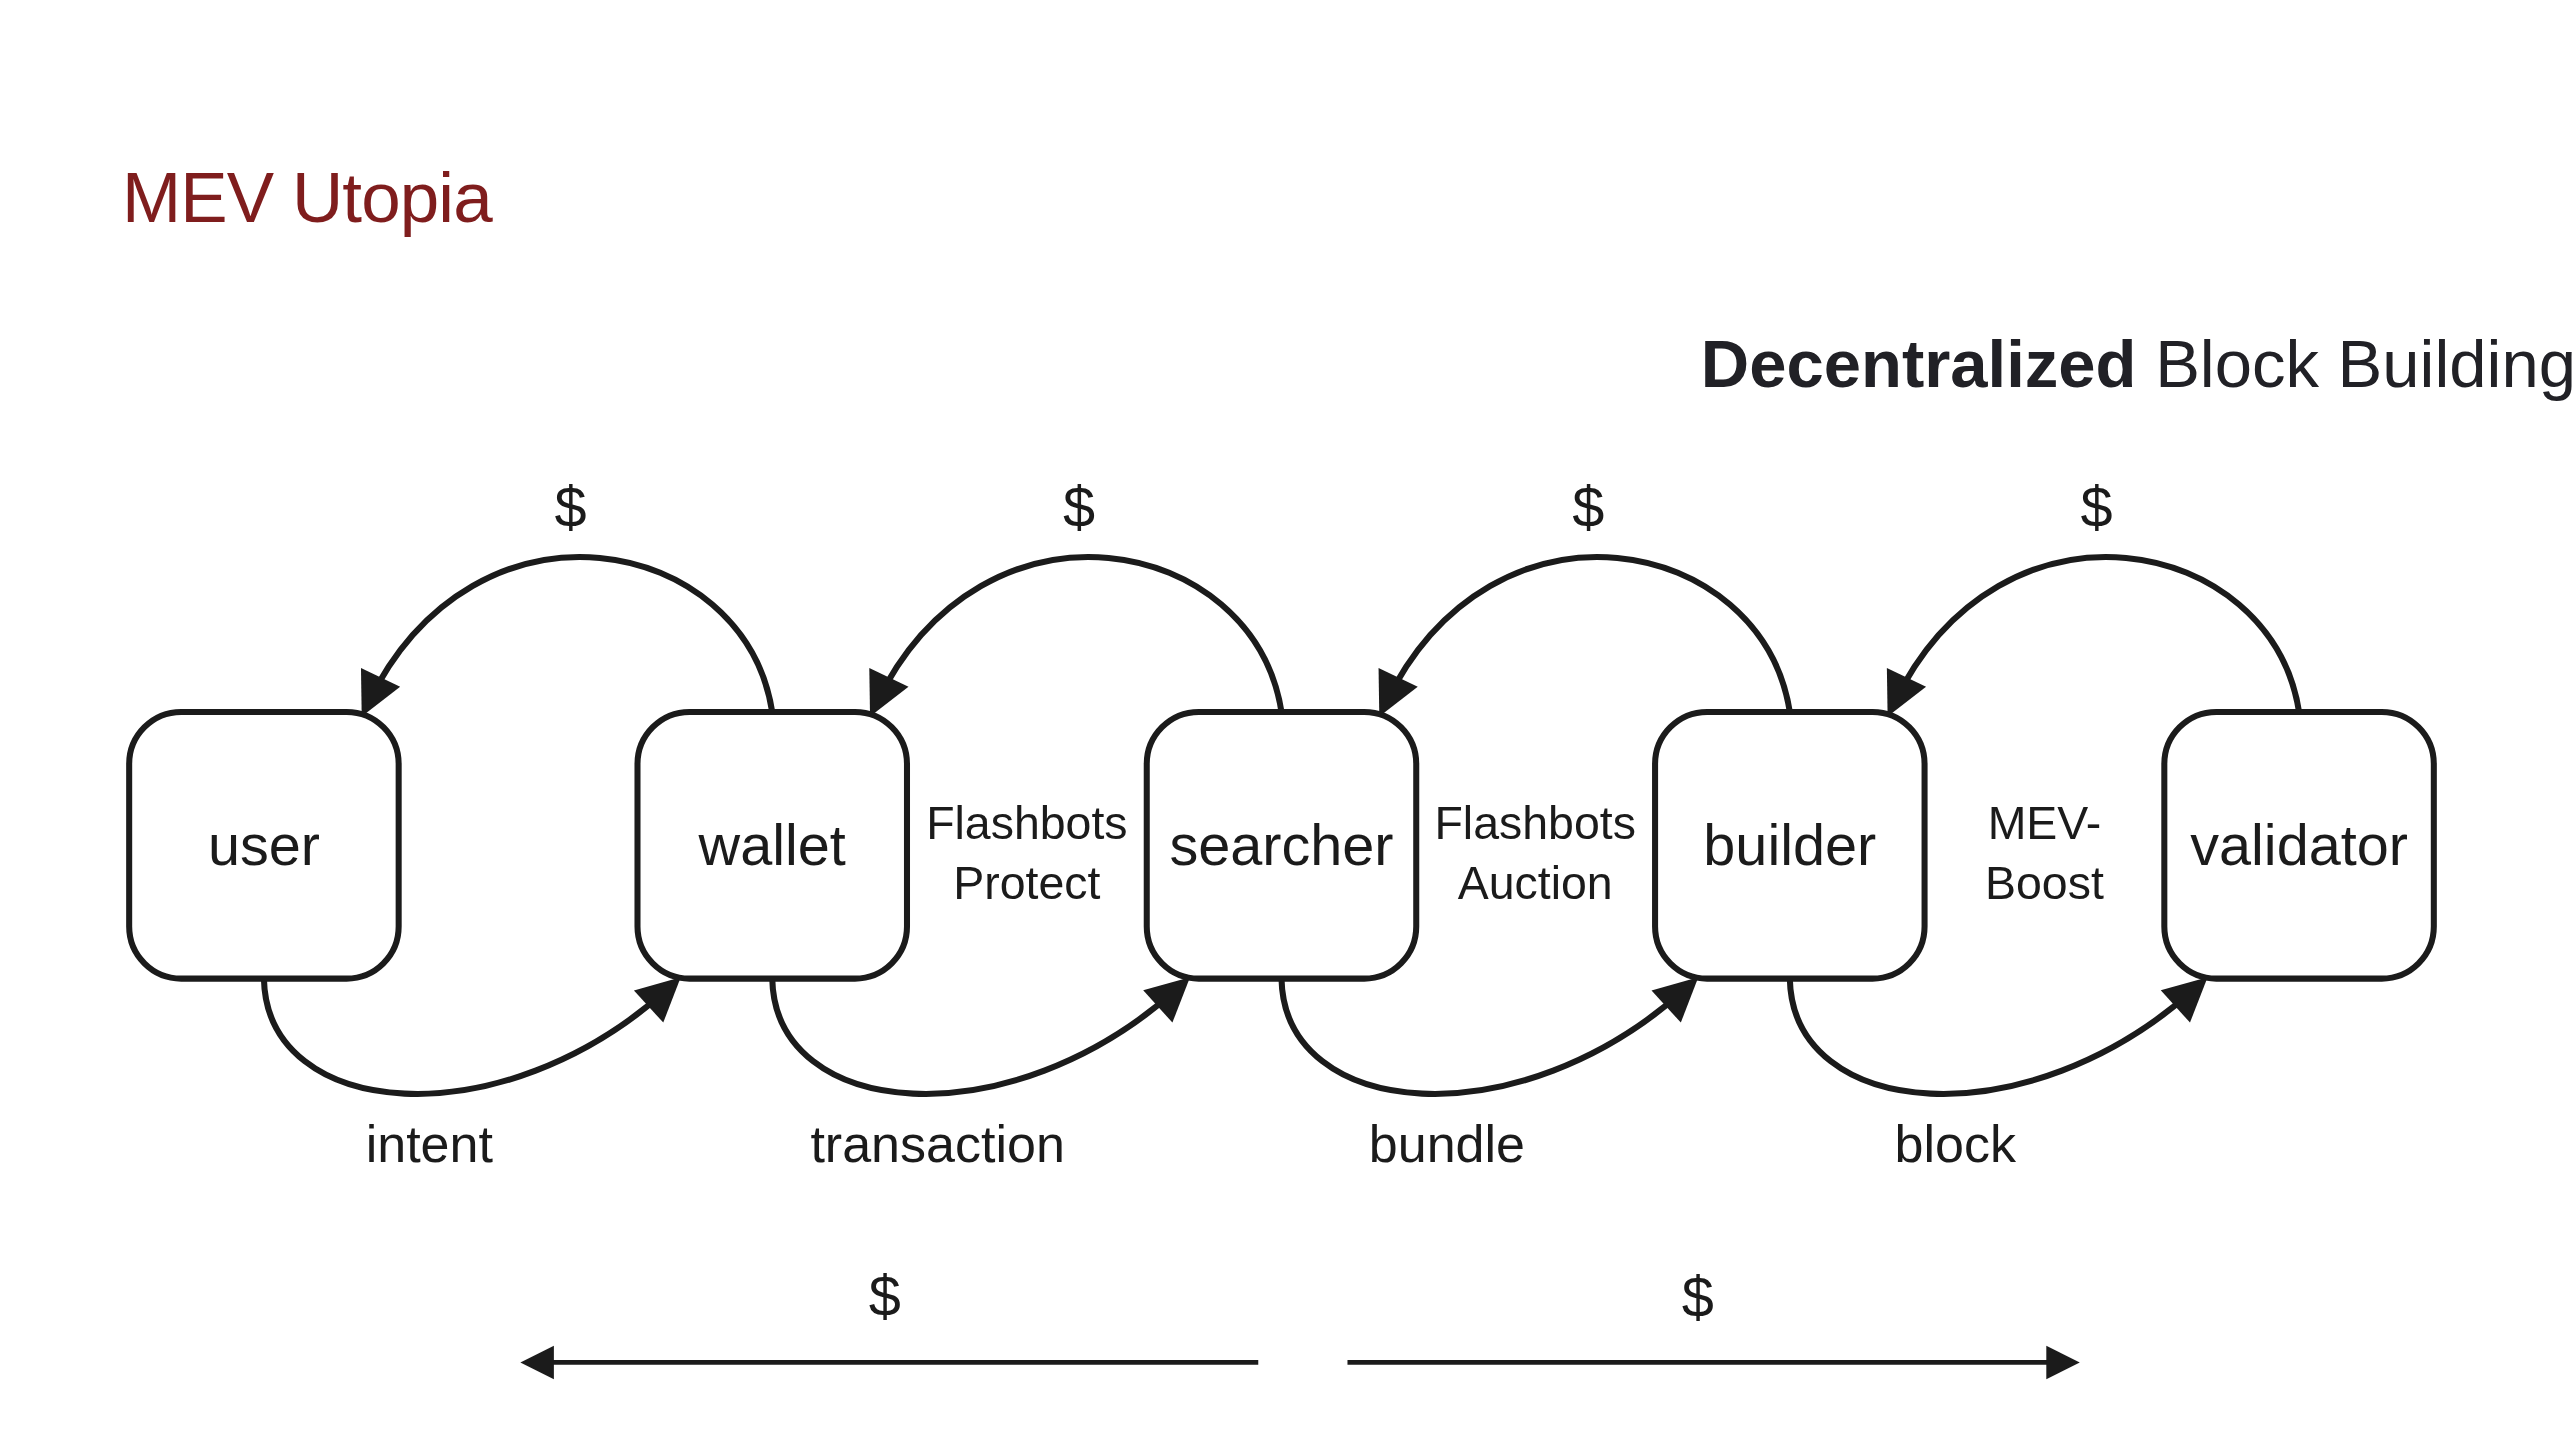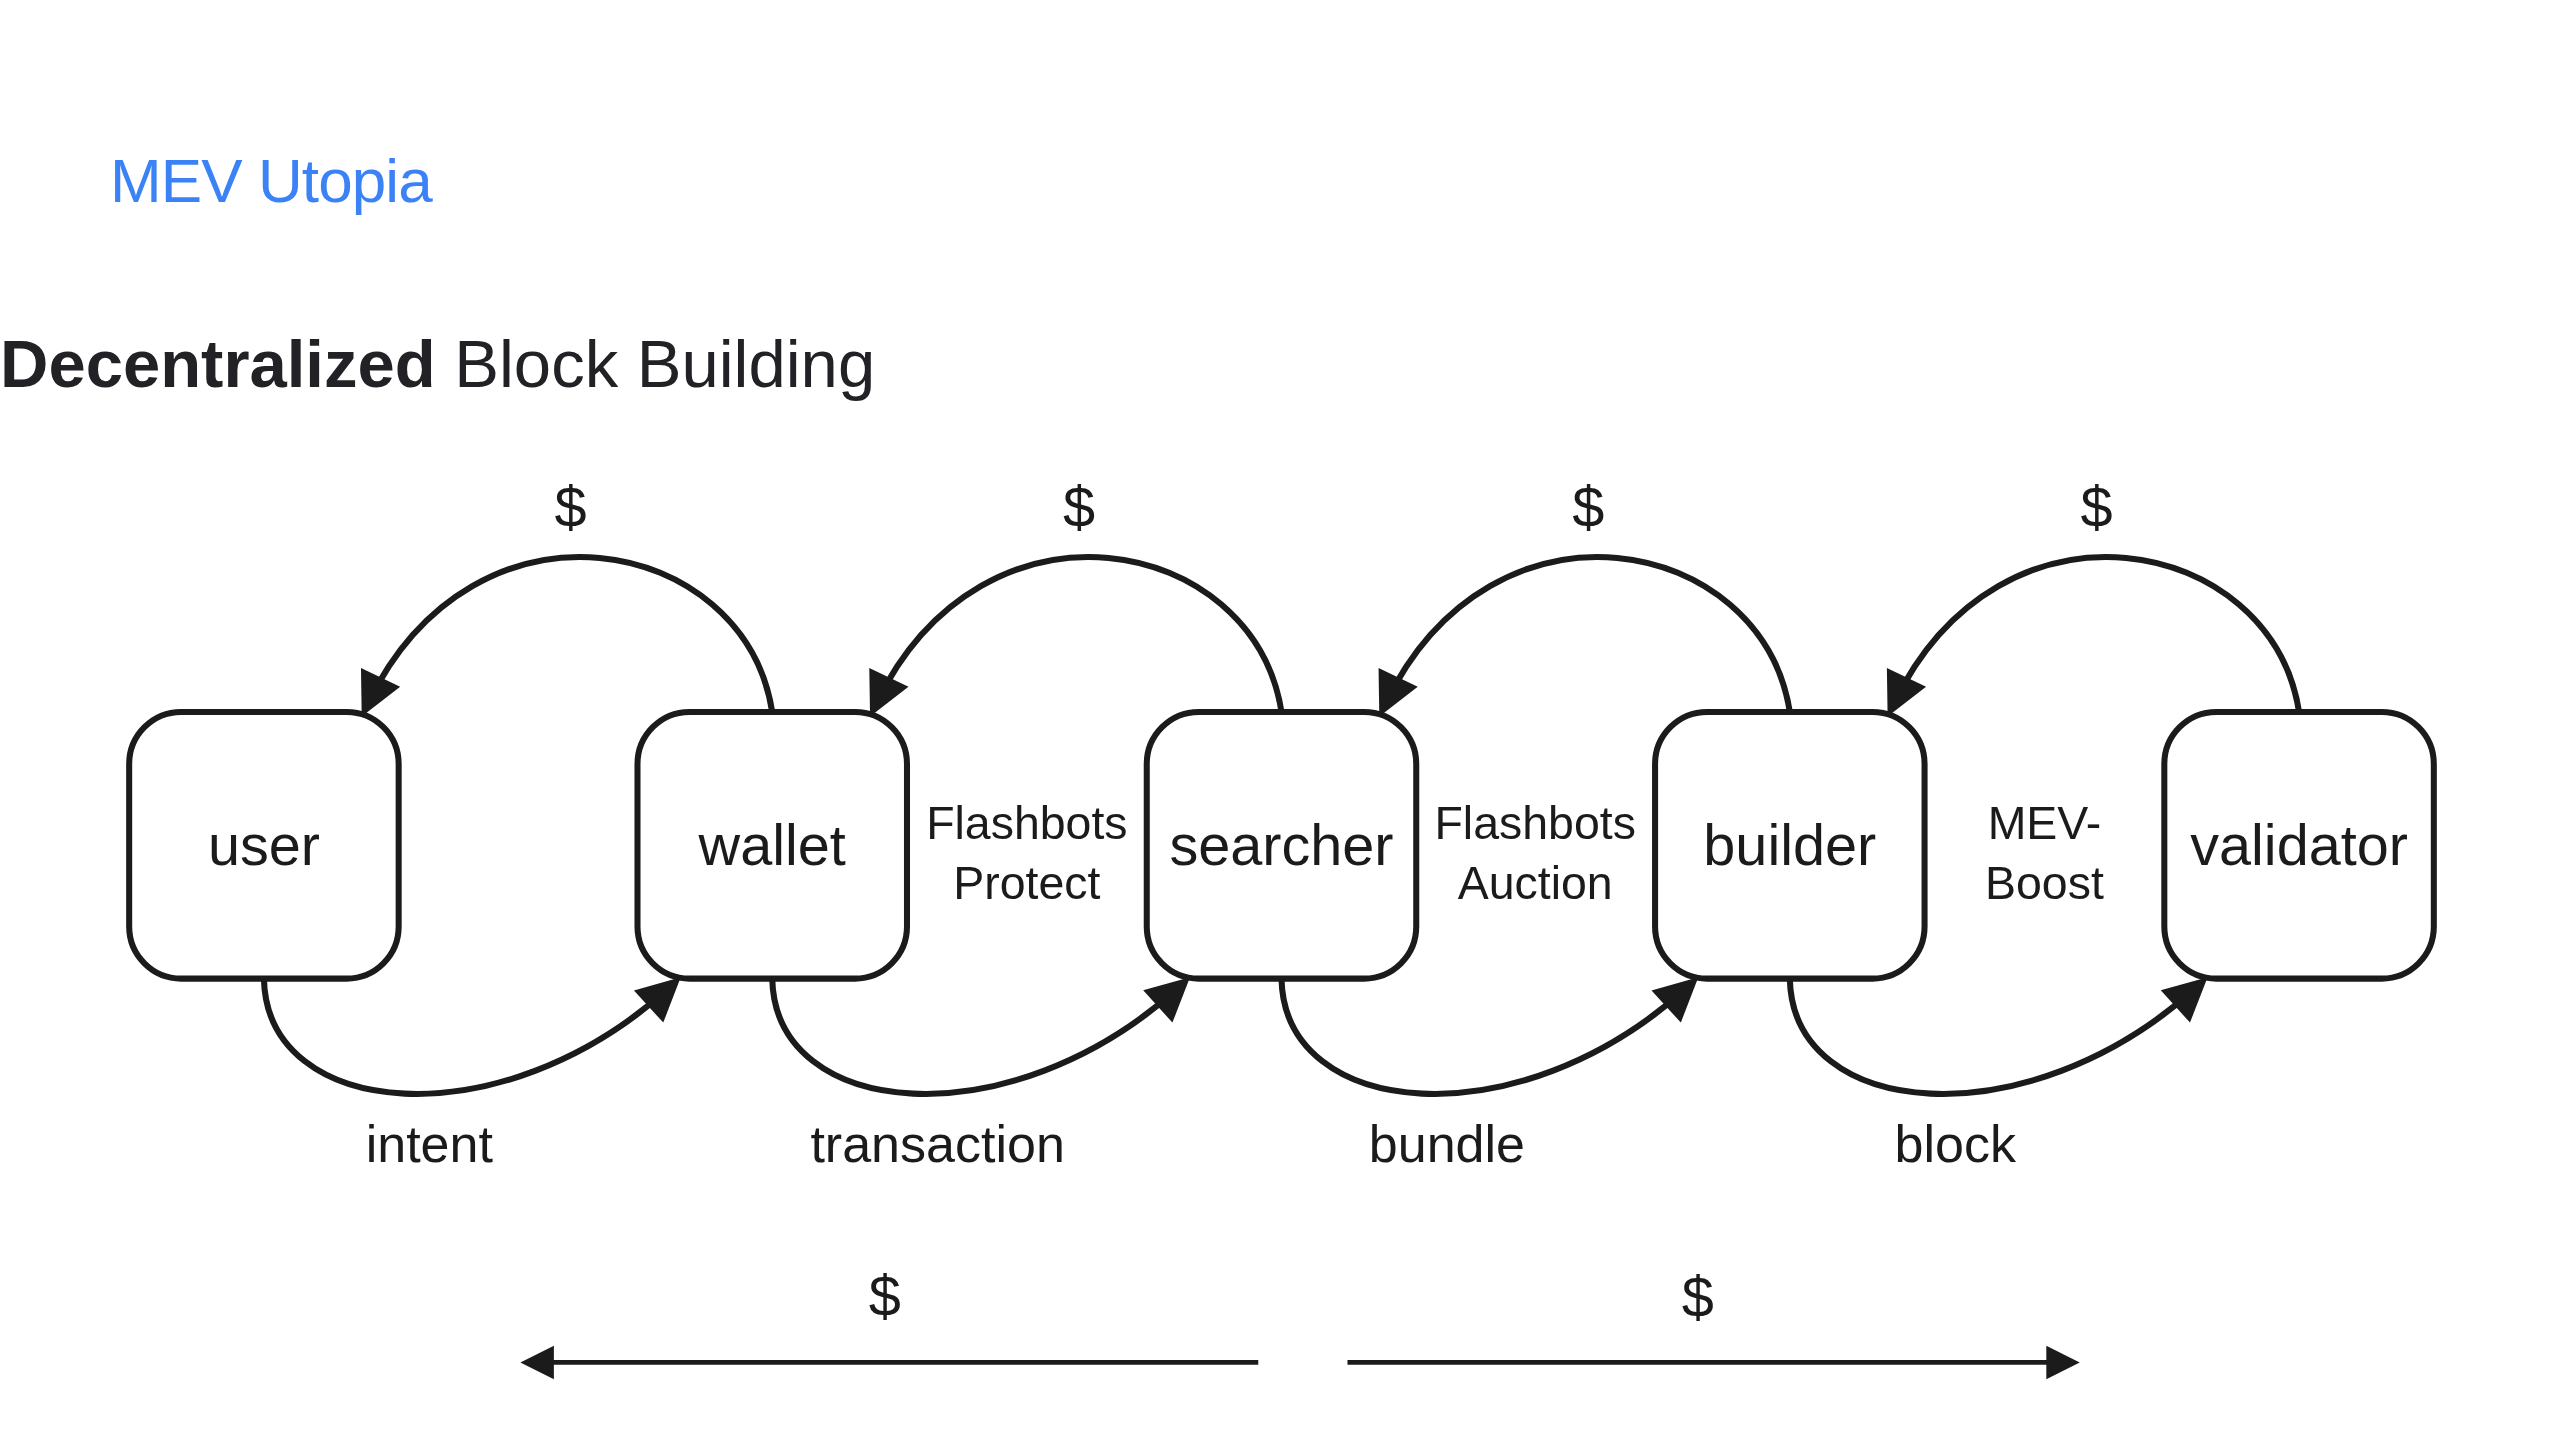--- a/index.html
+++ b/index.html
@@ -12,33 +12,33 @@
     width: 2576px;
     height: 1448px;
     background: #ffffff;
     overflow: hidden;
     font-family: "Liberation Sans", "DejaVu Sans", sans-serif;
   }
   .page-title {
     position: absolute;
     left: 110px;
     top: 147px;
-    margin: 0;
-    font-size: 62px;
+    margin: 12px;
+    font-size: 71px;
     font-weight: 400;
     letter-spacing: -0.9px;
-    color: #3b82f6;
+    color: #7f1d1d;
     line-height: 1.1;
   }
   .diagram-title {
     position: absolute;
     top: 327px;
     left: 0;
     width: 100%;
-    text-align: left;
+    text-align: right;
     font-size: 67px;
     color: #212126;
     line-height: 1.1;
   }
   .diagram-title .em {
     font-weight: 700;
   }
   svg.diagram {
     position: absolute;
     left: 0;

